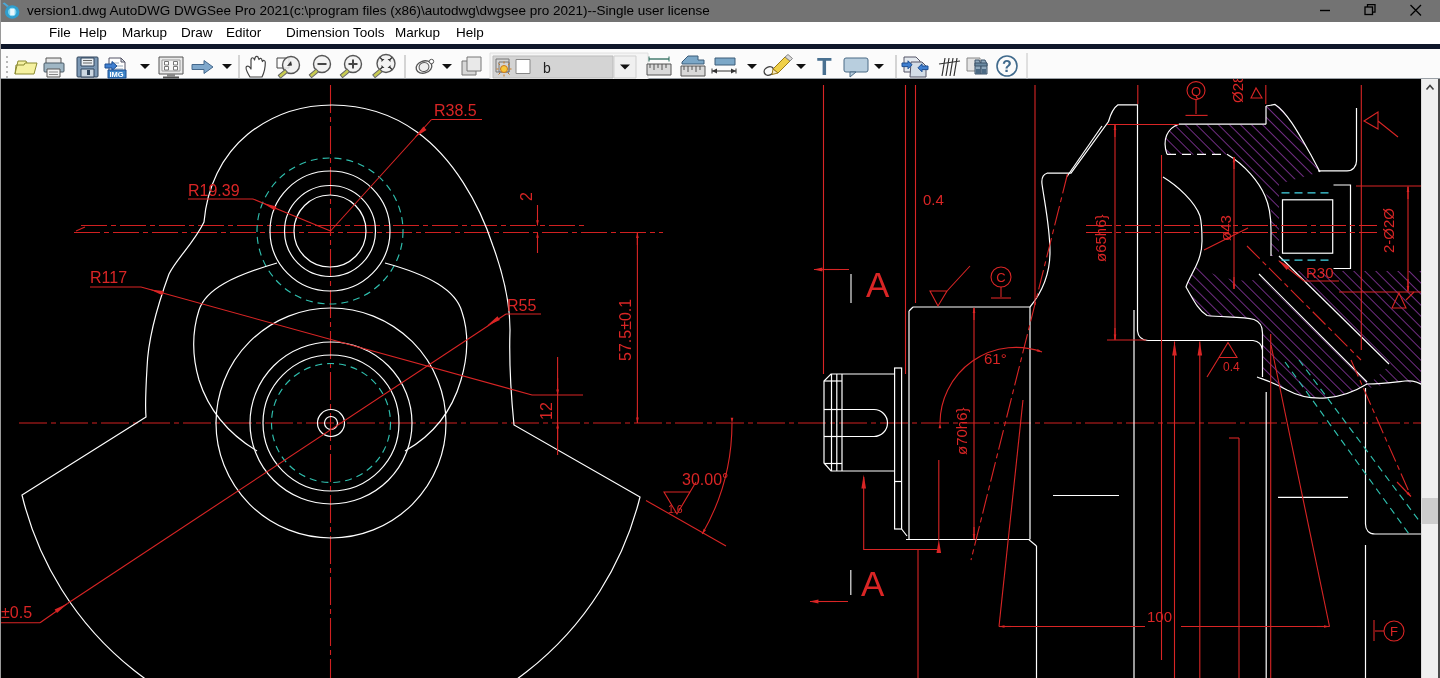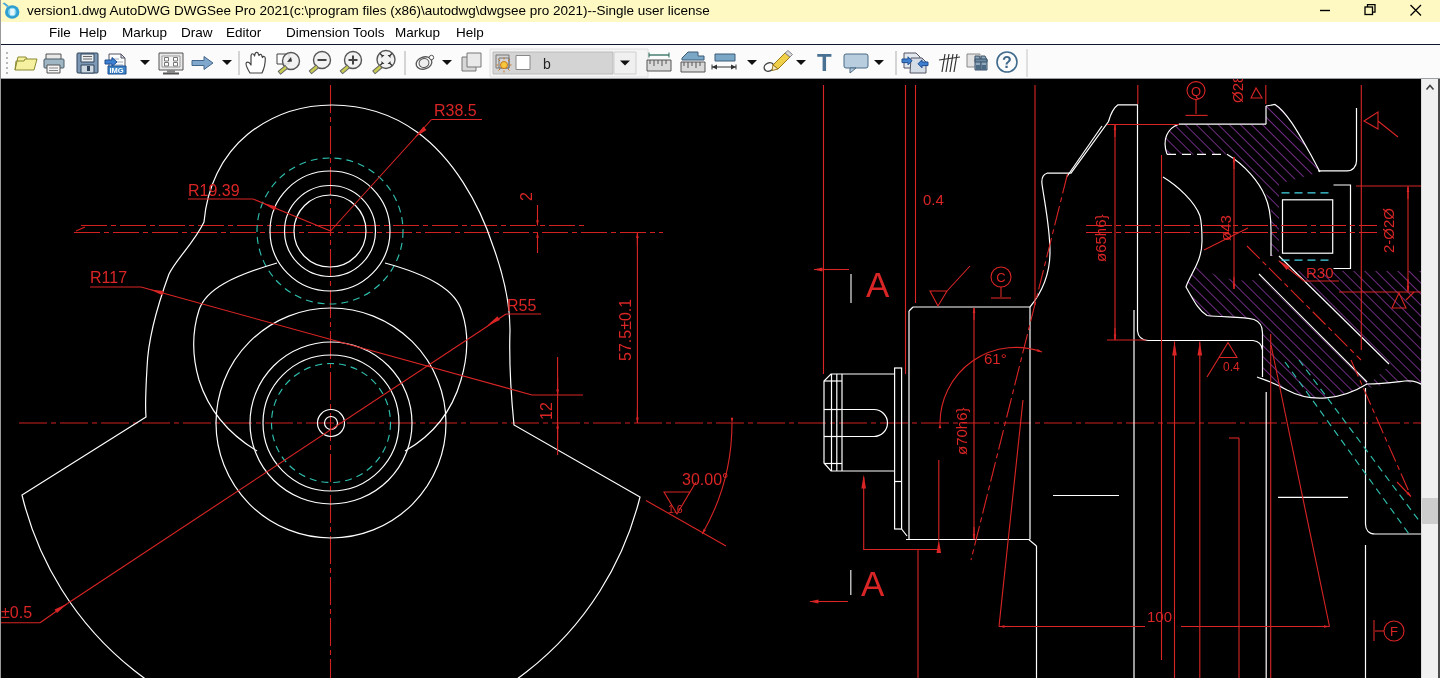--- a/index.html
+++ b/index.html
@@ -1,22 +1,22 @@
 <!DOCTYPE html>
 <html><head>
 <meta charset="utf-8">
 <style>
 * { margin:0; padding:0; box-sizing:border-box; }
 html,body { width:1440px; height:678px; overflow:hidden; background:#fff; font-family:"Liberation Sans", sans-serif; }
 #page { position:relative; width:1440px; height:678px; border-left:1px solid #9a9a9a; border-right:2px solid #4a4a4a; }
-#titlebar { position:absolute; left:0; top:0; width:1440px; height:22px; background:#fef9c3; }
+#titlebar { position:absolute; left:0; top:0; width:1440px; height:22px; background:#737373; }
 #title-text { position:absolute; left:26px; top:3px; font-size:13.5px; color:#000; white-space:nowrap; }
 #menubar { position:absolute; left:0; top:22px; width:1440px; height:22px; background:#ffffff;margin-left:40px; }
 .mi { position:absolute; top:3px; font-size:13.5px; color:#000; }
-#toolbar { position:absolute; left:0; top:44px; width:1440px; height:35px; background:#fbfbfb; border-top:1px solid #0f172a; border-bottom:1px solid #9aa0a6; }
+#toolbar { position:absolute; left:0; top:44px; width:1440px; height:35px; background:#fbfbfb; border-top:5px solid #0f172a; border-bottom:1px solid #9aa0a6; }
 #canvas { position:absolute; left:0; top:79px; width:1423px; height:599px; background:#000; overflow:hidden; }
 #vscroll { position:absolute; right:0; top:79px; width:17px; height:599px; background:#f0f0f0; border-left:1px solid #dcdcdc; }
 #vthumb { position:absolute; left:0px; top:419px; width:16px; height:26px; background:#cdcdcd; }
 #vsup { position:absolute; left:0; top:0; width:16px; height:17px; background:#f0f0f0; color:#5f5f5f; font-size:11px; text-align:center; line-height:17px;}
 svg text { font-family:"Liberation Sans", sans-serif; }
 </style>
 </head>
 <body>
 <div id="page">
   <div id="titlebar">

